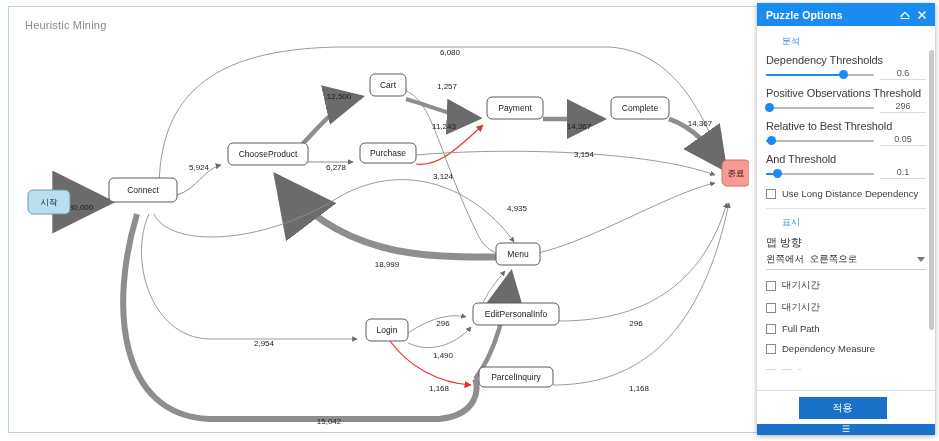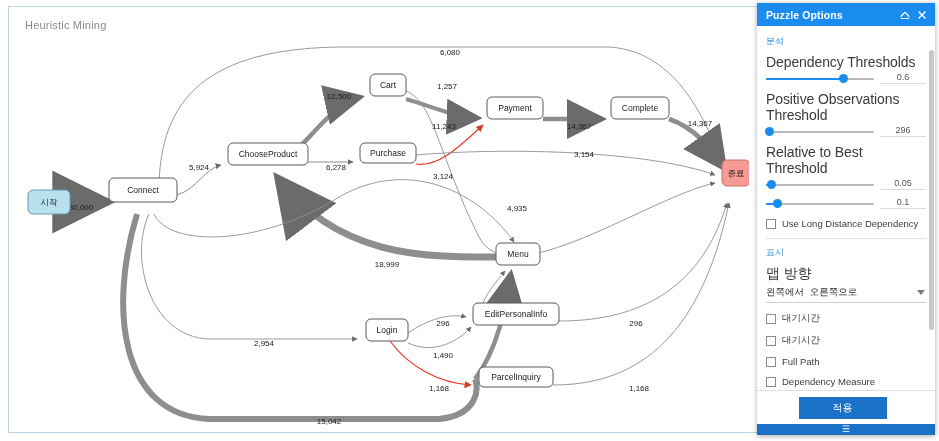--- a/index.html
+++ b/index.html
@@ -133,24 +133,24 @@
   #options-body {
     flex: 1 1 auto;
     overflow: hidden;
     padding: 7px 9px 0 9px;
     position: relative;
     box-sizing: border-box;
   }
   .section-label {
     color: #2f8fe0;
     font-size: 9px;
-    margin: 2px 0 6px 0;
+    margin: 2px 0 6px 16px;
   }
   .field-label {
-    font-size: 14px;
+    font-size: 11px;
     color: #3b3b3b;
     margin-bottom: 2px;
     letter-spacing: -.1px;
   }
   .slider-row {
     display: flex;
     align-items: center;
     margin-bottom: 7px;
     gap: 6px;
   }
@@ -479,20 +479,21 @@
       <div class="field-label">Relative to Best Threshold</div>
       <div class="slider-row">
         <div class="slider-track">
           <div class="rail"></div>
           <div class="fill" style="width:5%"></div>
           <div class="knob" style="left:5%"></div>
         </div>
         <div class="slider-value">0.05</div>
       </div>
 
+      <div class="field-label">And Threshold</div>
       <div class="slider-row">
         <div class="slider-track">
           <div class="rail"></div>
           <div class="fill" style="width:11%"></div>
           <div class="knob" style="left:11%"></div>
         </div>
         <div class="slider-value">0.1</div>
       </div>
 
       <div class="check-row">

